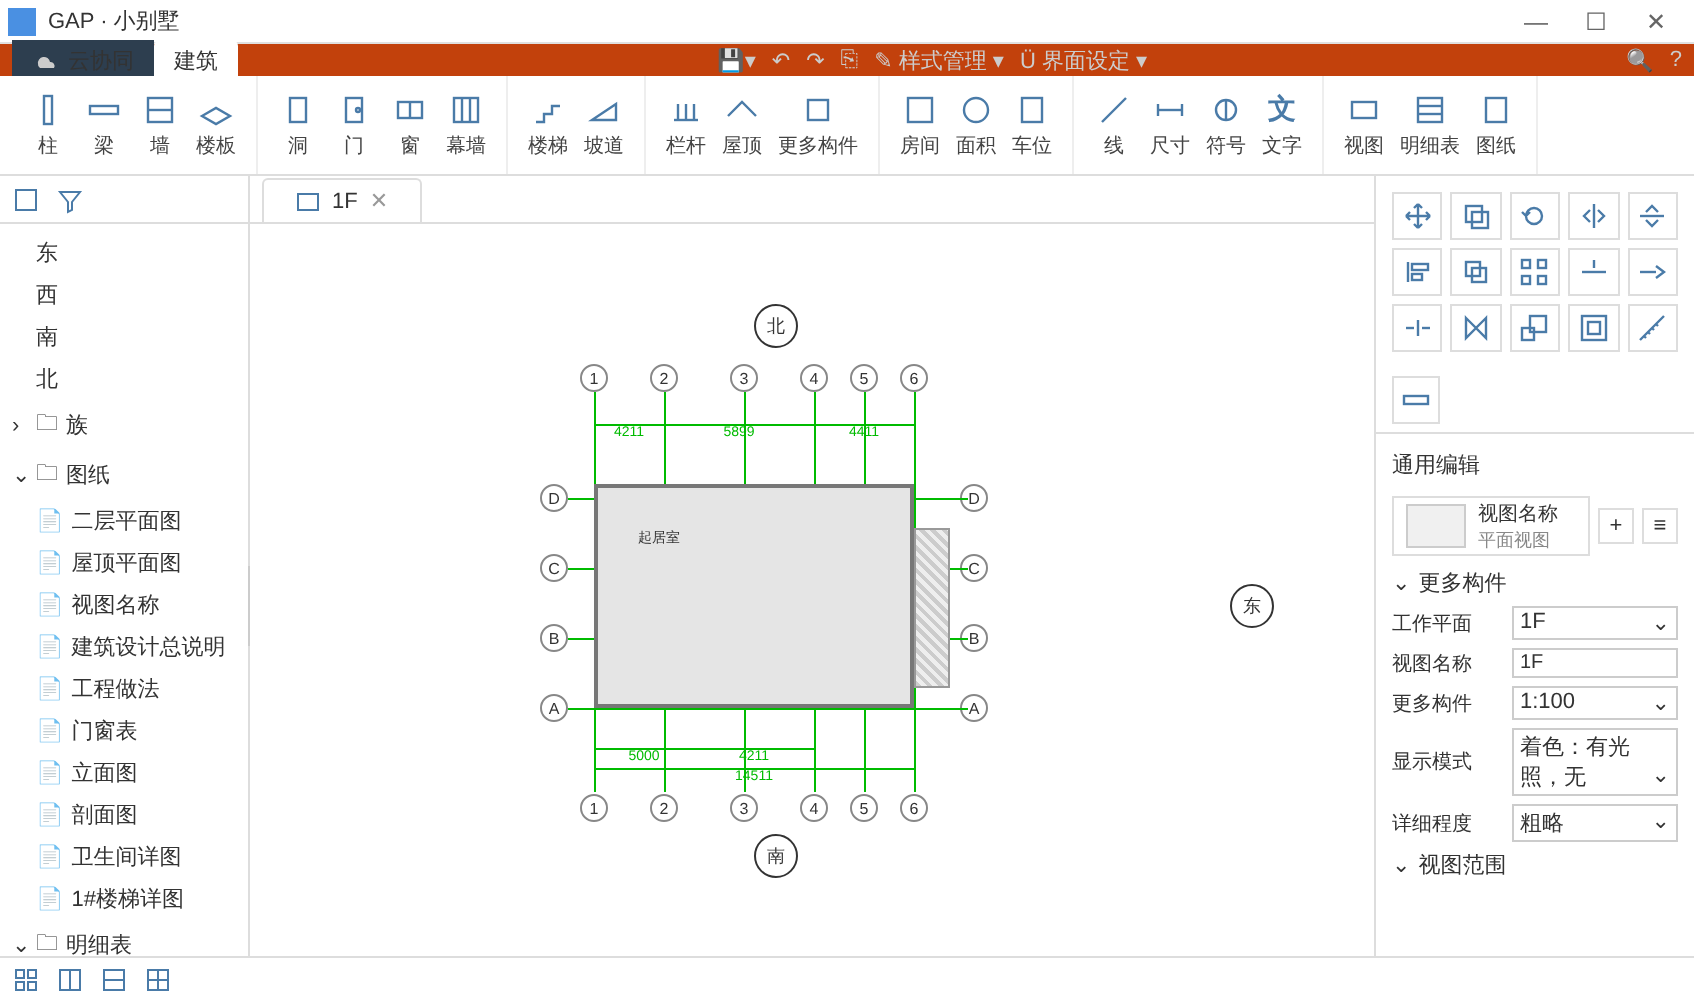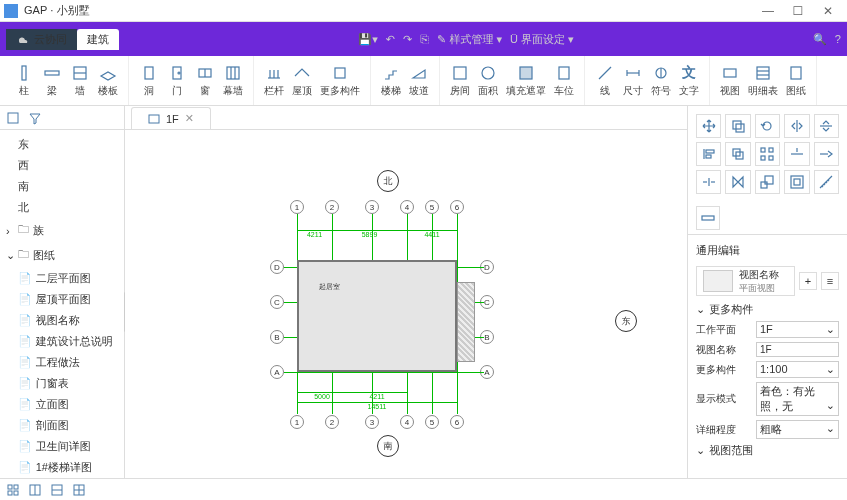--- a/index.html
+++ b/index.html
@@ -1,21 +1,21 @@
 <!DOCTYPE html>
 <html><head>
 <meta charset="utf-8">
 <style>
 *{box-sizing:border-box;margin:0;padding:0;font-family:"Microsoft YaHei",sans-serif;font-size:11px;color:#333}
 body{width:847px;height:500px;background:#f5f5f5;overflow:hidden;display:flex;flex-direction:column}
 .titlebar{height:22px;background:#fff;border-bottom:1px solid #e0e0e0;display:flex;align-items:center;padding:0 4px}
 .titlebar .app-icon{width:14px;height:14px;background:#4a90e2;margin-right:6px}
 .titlebar .win-controls{margin-left:auto;display:flex}
 .titlebar .win-controls span{width:30px;text-align:center;color:#666;cursor:pointer;font-size:12px}
-.menubar{height:34px;background:#6d28d9;display:flex;align-items:center;padding:0 6px}
+.menubar{height:16px;background:#c2410c;display:flex;align-items:center;padding:0 6px}
 .menubar .tab-left{display:flex;align-items:center}
 .menubar .tab-dark{padding:3px 10px;color:#ccc;background:#2d3e4f;display:flex;align-items:center;gap:4px}
 .menubar .tab-active{padding:3px 10px;background:#fff;color:#333;border-radius:3px 3px 0 0}
 .menubar .center-tools{margin:0 auto;display:flex;gap:8px;align-items:center;color:#ccc}
 .menubar .center-tools span{color:#ccc;cursor:pointer}
 .menubar .right-tools{display:flex;gap:8px}
 .menubar .right-tools span{color:#ccc}
 .ribbon{height:50px;background:#fff;border-bottom:1px solid #ddd;display:flex;align-items:stretch;padding:0 4px}
 .ribbon-group{display:flex;align-items:center;padding:0 6px;border-right:1px solid #eee}
 .ribbon-item{display:flex;flex-direction:column;align-items:center;justify-content:center;padding:2px 4px;cursor:pointer;min-width:28px}
@@ -164,20 +164,38 @@
             <line x1="11" y1="3" x2="11" y2="15"></line>
           </svg>
         </div>
         <div class="label">幕墙</div>
       </div>
   </div>
   <div class="ribbon-group">
     <div class="ribbon-item">
         <div class="icon">
           <svg width="18" height="18">
+            <path d="M3 15h4v-4h4v-4h4"></path>
+          </svg>
+        </div>
+        <div class="label">楼梯</div>
+      </div>
+    <div class="ribbon-item">
+        <div class="icon">
+          <svg width="18" height="18">
+            <path d="M3 14l12-8v8z"></path>
+          </svg>
+        </div>
+        <div class="label">坡道</div>
+      </div>
+  </div>
+  <div class="ribbon-group">
+    <div class="ribbon-item">
+        <div class="icon">
+          <svg width="18" height="18">
             <line x1="3" y1="14" x2="15" y2="14"></line>
             <line x1="5" y1="6" x2="5" y2="14"></line>
             <line x1="9" y1="6" x2="9" y2="14"></line>
             <line x1="13" y1="6" x2="13" y2="14"></line>
           </svg>
         </div>
         <div class="label">栏杆</div>
       </div>
     <div class="ribbon-item">
         <div class="icon">
@@ -193,58 +211,32 @@
             <rect x="4" y="4" width="10" height="10"></rect>
           </svg>
         </div>
         <div class="label">更多构件</div>
       </div>
   </div>
   <div class="ribbon-group">
     <div class="ribbon-item">
         <div class="icon">
           <svg width="18" height="18">
-            <path d="M3 15h4v-4h4v-4h4"></path>
-          </svg>
-        </div>
-        <div class="label">楼梯</div>
-      </div>
-    <div class="ribbon-item">
-        <div class="icon">
-          <svg width="18" height="18">
-            <path d="M3 14l12-8v8z"></path>
-          </svg>
-        </div>
-        <div class="label">坡道</div>
-      </div>
-  </div>
-  <div class="ribbon-group">
-    <div class="ribbon-item">
-        <div class="icon">
-          <svg width="18" height="18">
             <rect x="3" y="3" width="12" height="12"></rect>
           </svg>
         </div>
         <div class="label">房间</div>
       </div>
     <div class="ribbon-item">
         <div class="icon">
           <svg width="18" height="18">
             <circle cx="9" cy="9" r="6"></circle>
           </svg>
         </div>
         <div class="label">面积</div>
-      </div>
-    <div class="ribbon-item">
-        <div class="icon">
-          <svg width="18" height="18">
-            <rect x="3" y="3" width="12" height="12" fill="#4a7ba8" fill-opacity="0.3"></rect>
-          </svg>
-        </div>
-        <div class="label">填充遮罩</div>
       </div>
     <div class="ribbon-item">
         <div class="icon">
           <svg width="18" height="18">
             <rect x="4" y="3" width="10" height="12"></rect>
           </svg>
         </div>
         <div class="label">车位</div>
       </div>
   </div>

